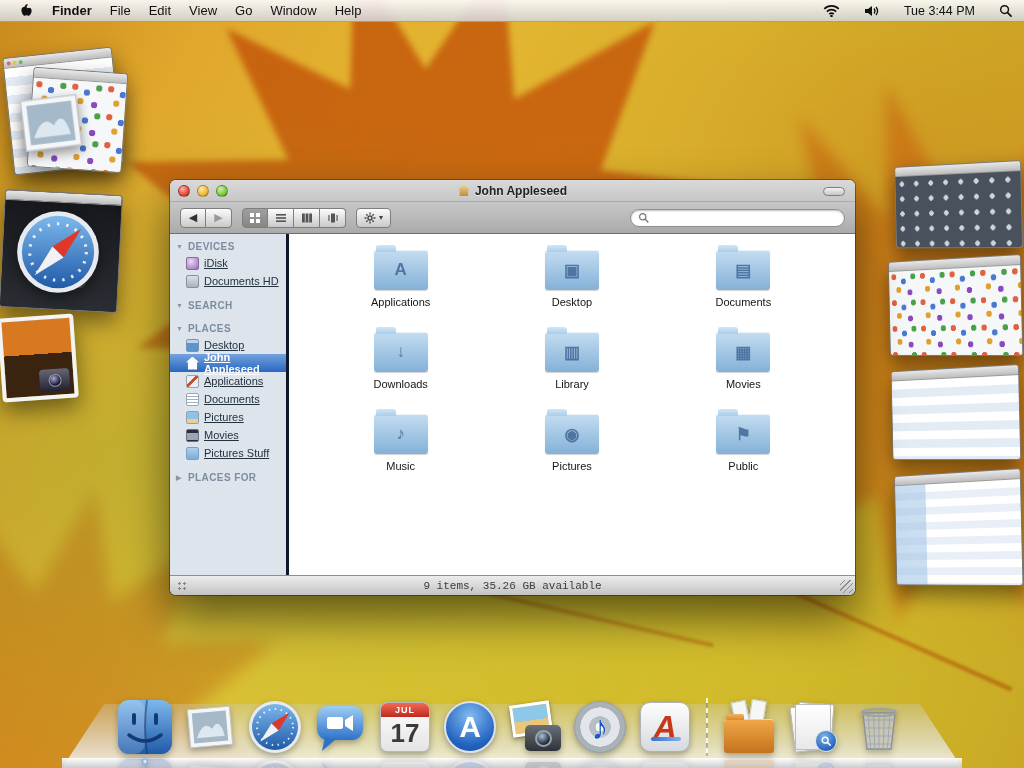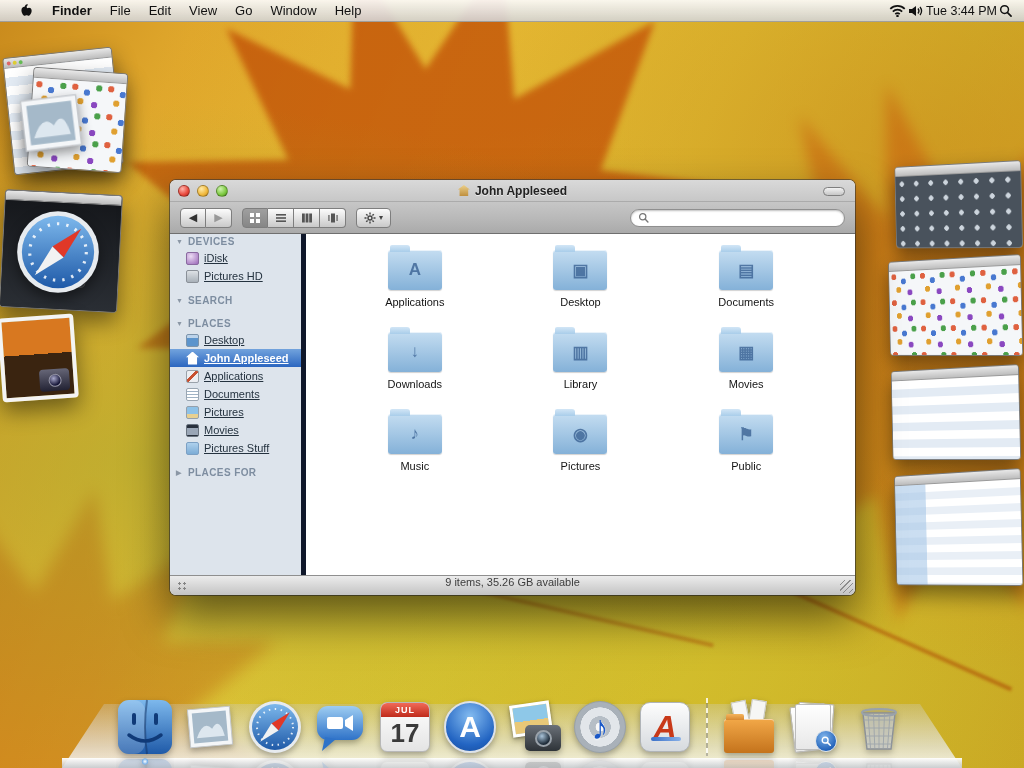--- a/index.html
+++ b/index.html
@@ -19,21 +19,21 @@
   .stem1 { left:200px; top:585px; width:520px; height:4px; transform:rotate(13deg); }
   .stem2 { left:600px; top:600px; width:430px; height:4px; transform:rotate(24deg); }
 
   
   .menubar { position:absolute; top:0; left:0; right:0; height:22px; z-index:60;
     background:linear-gradient(rgba(252,252,252,.92), rgba(210,212,215,.88));
     border-bottom:1px solid rgba(90,90,90,.55);
     display:flex; align-items:center; font-size:13px; color:#111; padding:0 10px; }
   .mb-item { padding:3px 9px; height:22px; display:flex; align-items:center; cursor:default; }
   .mb-app { font-weight:bold; }
-  .mb-right { margin-left:auto; display:flex; align-items:center; gap:2px; padding-right:2px; }
+  .mb-right { margin-left:auto; display:flex; align-items:center; gap:24px; padding-right:2px; }
   .mb-right svg { display:block; }
   .mb-clock { font-size:12.5px; }
 
   
   .card { position:absolute; border:1px solid #7a7a7a; border-radius:4px; overflow:hidden;
     background:linear-gradient(#dcdcdc,#b4b4b4); box-shadow:0 10px 22px rgba(0,0,0,.45); }
   .card-tb { height:10px; background:linear-gradient(#e8e8e8,#bdbdbd); border-bottom:1px solid #9a9a9a; display:flex; align-items:center; gap:2px; padding-left:3px; }
   .card-tb i { width:4px; height:4px; border-radius:50%; display:block; }
   .card-body { position:absolute; inset:10px 0 0 0; }
   .pat-darkgrid { background-color:#49525c; background-image:radial-gradient(circle at 8px 8px,#cdd5dd 2.5px,transparent 3px); background-size:18px 16px; }
@@ -77,21 +77,21 @@
   .tbtn.mid { border-left:none; }
   .tbtn.solo { border-radius:4px; padding:0 7px; gap:3px; }
   .tbtn.sel { background:linear-gradient(#9f9f9f,#868686); }
   .tbtn.dis { color:#999; }
   .tbtn svg { display:block; }
   .search { margin-left:auto; width:215px; height:18px; border-radius:10px; border:1px solid #8f8f8f;
     background:#fff; box-shadow:inset 0 1px 2px rgba(0,0,0,.25); display:flex; align-items:center; padding:0 7px; gap:4px; }
   .search input { border:none; outline:none; flex:1; font-size:11px; background:transparent; font-family:"Liberation Sans",sans-serif; }
 
   .win-body { flex:1; display:flex; min-height:0; }
-  .sidebar { width:136px; background:#dde4ec; border-right:5px solid #0f172a; 
+  .sidebar { width:119px; background:#dde4ec; border-right:3px solid #0f172a; padding-top:5px;
     font-size:11px; color:#24323f; overflow:hidden; }
   .sb-header { display:flex; align-items:center; gap:4px; padding:2px 6px; color:#7d8da0;
     font-size:10px; font-weight:bold; letter-spacing:.4px; }
   .sb-header.mt { margin-top:8px; }
   .sb-tri { font-size:7px; color:#8b97a5; width:8px; }
   .sb-row { display:flex; align-items:center; height:18px; padding-left:16px; cursor:default;text-decoration:underline; }
   .sb-row.sel { background:linear-gradient(#72a3dd,#2b66c0); color:#fff; font-weight:bold; }
   .si { width:13px; height:13px; border-radius:2px; margin-right:5px; flex:none; }
   .si-idisk { background:radial-gradient(circle at 35% 30%, #ecdcf4, #9a68b8); border:1px solid #8a6aa0; }
   .si-hd { background:linear-gradient(#dde1e5,#a9b1b9); border:1px solid #8a9098; }
@@ -109,21 +109,21 @@
   .fitem { display:flex; flex-direction:column; align-items:center; gap:6px; cursor:default; }
   .folder { width:54px; height:40px; position:relative; border-radius:3px;
     background:linear-gradient(#c4ddf1,#84b1d8); box-shadow:inset 0 1px 0 rgba(255,255,255,.65), 0 1px 1px rgba(0,0,0,.18); }
   .folder::before { content:""; position:absolute; top:-5px; left:2px; width:20px; height:7px;
     border-radius:2px 3px 0 0; background:linear-gradient(#d2e6f6,#a9cdea); }
   .folder-glyph { position:absolute; inset:0; display:flex; align-items:center; justify-content:center;
     font-size:17px; font-weight:bold; color:rgba(55,95,145,.78); }
   .flabel { font-size:11px; color:#141414; }
 
   .statusbar { height:20px; background:linear-gradient(#ececec,#c3c3c3); border-top:1px solid #8f8f8f;
-    display:flex; align-items:flex-start; justify-content:center; position:relative; font-size:11px; color:#3c3c3c; }
+    display:flex; align-items:center; justify-content:center; position:relative; font-size:11px; color:#3c3c3c;font-family:Liberation Mono, monospace; }
   .grip-dots { position:absolute; left:7px; top:5px; width:11px; height:11px;
     background-image:radial-gradient(#838383 1px, transparent 1.3px); background-size:5px 5px; }
   .resize-grip { position:absolute; right:2px; bottom:2px; width:13px; height:13px;
     background:repeating-linear-gradient(135deg, transparent 0 3px, #8c8c8c 3px 4px); }
 
   
   .dock { position:absolute; left:0; right:0; bottom:0; height:104px; z-index:50; }
   .dock-shelf { position:absolute; bottom:0; left:50%; transform:translateX(-50%); width:900px; height:64px;
     background:linear-gradient(rgba(205,208,213,.30), rgba(232,235,240,.70) 65%, rgba(252,253,255,.85));
     clip-path:polygon(42px 0, 858px 0, 900px 64px, 0 64px); }
@@ -396,21 +396,21 @@
         <div class="sb-header">
           <span class="sb-tri">▼</span>
           <span>DEVICES</span>
         </div>
         <div class="sb-row">
           <span class="si si-idisk"></span>
           <span>iDisk</span>
         </div>
         <div class="sb-row">
           <span class="si si-hd"></span>
-          <span>Pictures HD</span>
+          <span>Documents HD</span>
         </div>
         <div class="sb-header mt">
           <span class="sb-tri">▼</span>
           <span>SEARCH</span>
         </div>
         <div class="sb-header mt">
           <span class="sb-tri">▼</span>
           <span>PLACES</span>
         </div>
         <div class="sb-row">

